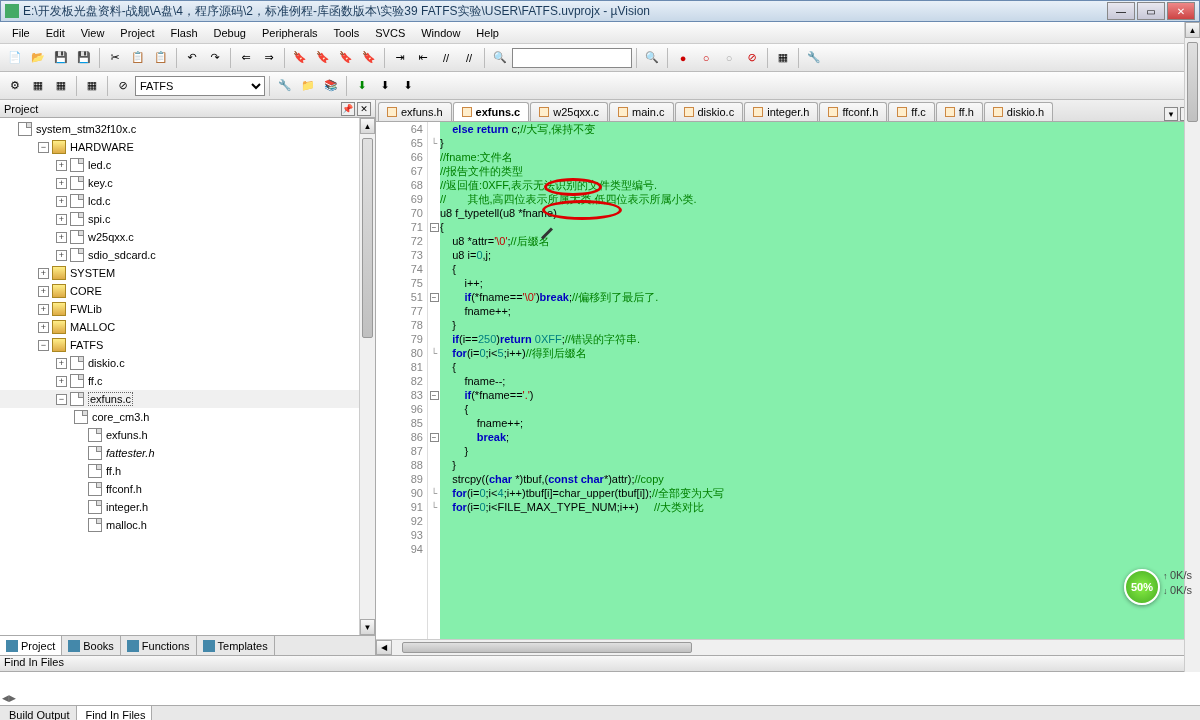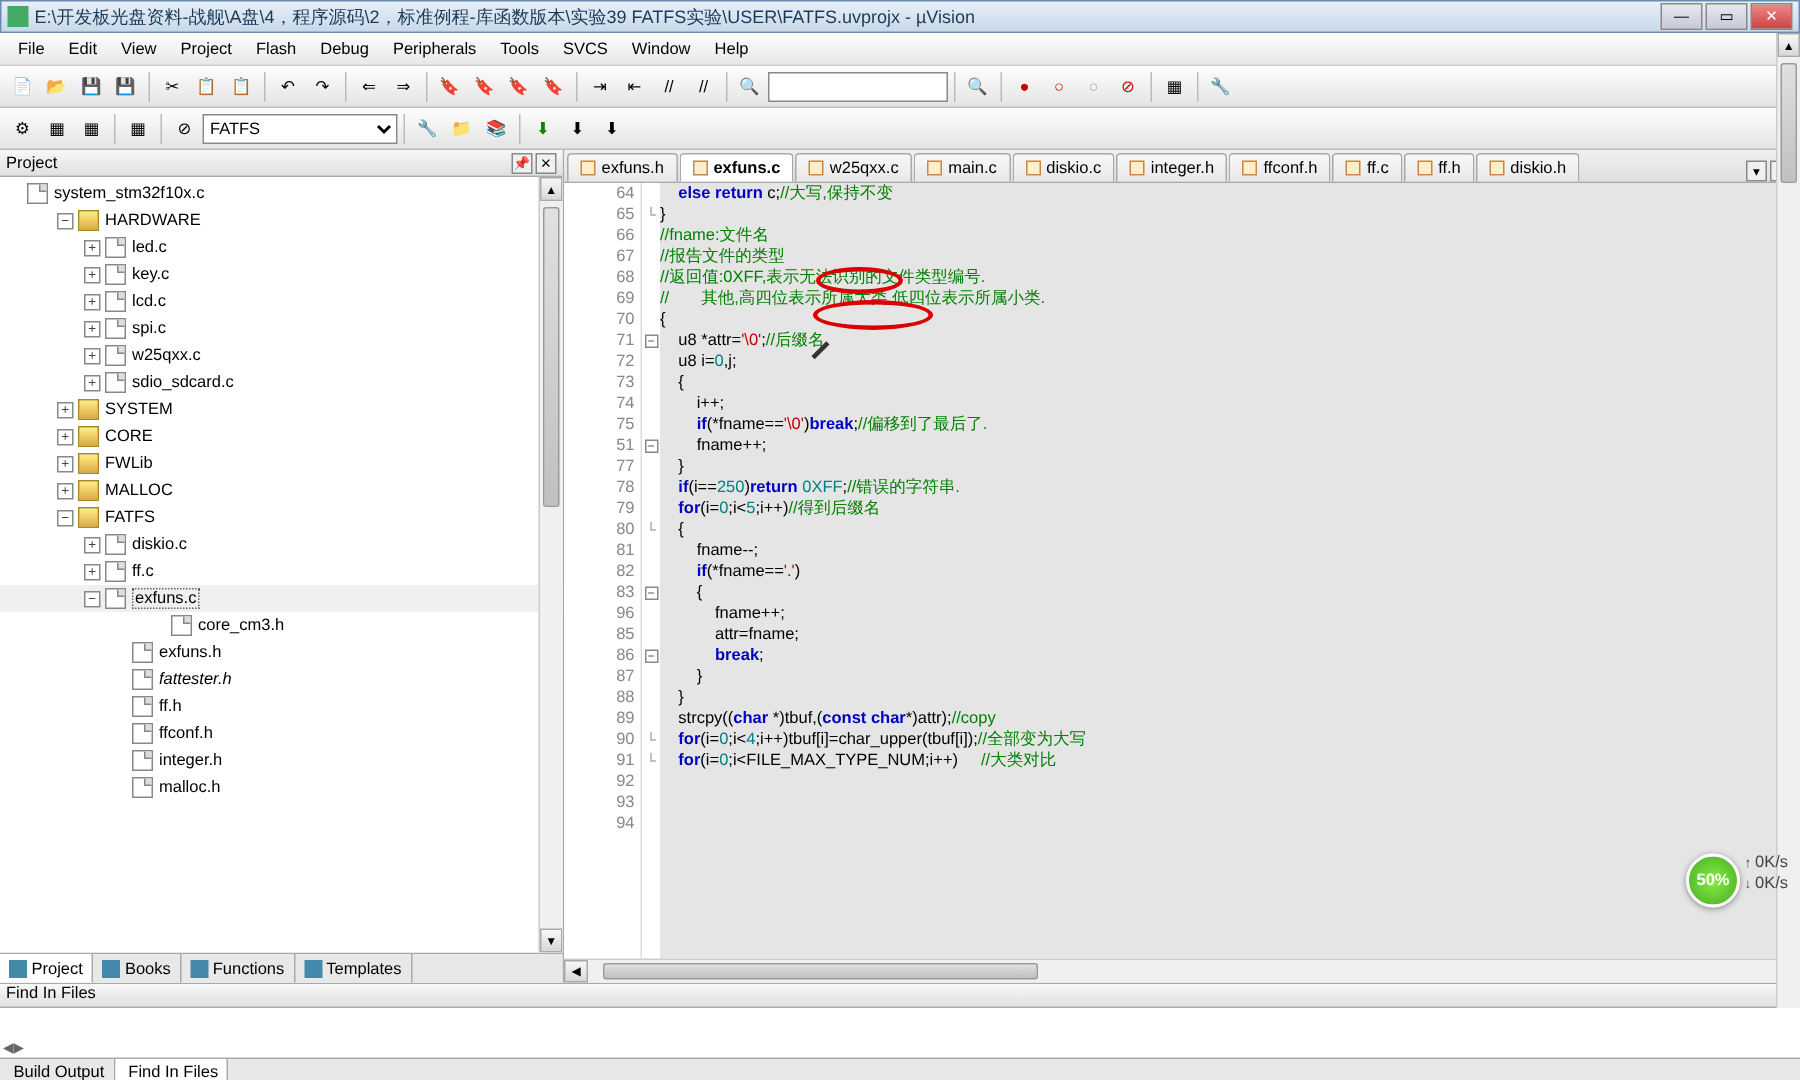--- a/index.html
+++ b/index.html
@@ -44,21 +44,21 @@
 .etab.active { background: #fff; font-weight: bold; }
 .etab .eicon { width: 10px; height: 10px; background: #fec; border: 1px solid #c84; display:inline-block; }
 .tabbtns { margin-left: auto; display: flex; gap: 2px; padding: 0 4px; }
 .tabbtns .tb { width: 14px; height: 14px; border: 1px solid #888; display:flex; align-items:center; justify-content:center; font-size:9px; background:#f0f0f0;}
 .code { flex: 1; display: flex; font-family: Consolas, "Courier New", monospace; font-size: 13px; overflow: hidden; position: relative; }
 .gutter { width: 52px; text-align: right; padding-right: 4px; background: #fff; color: #888; border-right: 1px solid #ddd; }
 .gutter .ln { height: 14px; line-height: 14px; }
 .fold { width: 12px; background: #fff; }
 .fold .fmark { height: 14px; display:flex; align-items:center; justify-content:center; }
 .fold .fbox { width: 9px; height: 9px; border: 1px solid #888; font-size: 8px; line-height: 7px; text-align: center; color: #444; }
-.src { flex: 1; background: #e5e5e5; position: relative; }
+.src { flex: 1; background: #86efac; position: relative; }
 .src .line { height: 14px; line-height: 14px; white-space: pre; }
 .kw { color: #0000c0; font-weight: bold; }
 .str { color: #c00000; }
 .num { color: #008080; }
 .cmt { color: #008000; }
 .circle-annot { position: absolute; border: 3px solid #d00; border-radius: 50%; pointer-events: none; }
 .pen { position: absolute; width: 16px; height: 16px; pointer-events: none; }
 .pen::before { content:""; position:absolute; width: 14px; height: 3px; background: #333; transform: rotate(-45deg); top: 6px; left: 0; }
 .hscroll { height: 16px; background: #f0f0f0; border-top: 1px solid #ccc; display:flex; }
 .hscroll .arrow { width: 16px; background: linear-gradient(#f8f8f8,#d8d8d8); border: 1px solid #aaa; display:flex; align-items:center; justify-content:center; font-size:8px;}
@@ -249,21 +249,21 @@
         <div class="tnode" style="padding-left: 56px;">
           <span class="exp">+</span>
           <span class="ficon file"></span>
           <span class="label">ff.c</span>
         </div>
         <div class="tnode selected" style="padding-left: 56px;">
           <span class="exp">−</span>
           <span class="ficon file"></span>
           <span class="label">exfuns.c</span>
         </div>
-        <div class="tnode" style="padding-left: 60px; margin-left: 40px;">
+        <div class="tnode" style="padding-left: 60px;">
           <span class="noexp"></span>
           <span class="ficon file"></span>
           <span class="label">core_cm3.h</span>
         </div>
         <div class="tnode" style="padding-left: 74px;">
           <span class="noexp"></span>
           <span class="ficon file"></span>
           <span class="label">exfuns.h</span>
         </div>
         <div class="tnode" style="padding-left: 74px; font-style: italic;">
@@ -450,36 +450,36 @@
       <div class="src" id="src">
         <div class="circle-annot" style="left:102px; top:78px; width:80px; height:20px;"></div>
         <div class="circle-annot" style="left:104px; top:56px; width:58px; height:18px;"></div>
         <div class="pen" style="left:100px; top:104px;"></div>
       <div class="line">    <span class="kw">else</span> <span class="kw">return</span> c;<span class="cmt">//大写,保持不变</span></div>
           <div class="line">}</div>
           <div class="line"><span class="cmt">//fname:文件名</span></div>
           <div class="line"><span class="cmt">//报告文件的类型</span></div>
           <div class="line"><span class="cmt">//返回值:0XFF,表示无法识别的文件类型编号.</span></div>
           <div class="line"><span class="cmt">//       其他,高四位表示所属大类,低四位表示所属小类.</span></div>
+          <div class="line">u8 f_typetell(u8 *fname)</div>
           <div class="line">{</div>
           <div class="line">    u8 *attr=<span class="str">'\0'</span>;<span class="cmt">//后缀名</span></div>
           <div class="line">    u8 i=<span class="num">0</span>,j;</div>
           <div class="line">    {</div>
           <div class="line">        i++;</div>
           <div class="line">        <span class="kw">if</span>(*fname==<span class="str">'\0'</span>)<span class="kw">break</span>;<span class="cmt">//偏移到了最后了.</span></div>
           <div class="line">        fname++;</div>
           <div class="line">    }</div>
           <div class="line">    <span class="kw">if</span>(i==<span class="num">250</span>)<span class="kw">return</span> <span class="num">0XFF</span>;<span class="cmt">//错误的字符串.</span></div>
           <div class="line">    <span class="kw">for</span>(i=<span class="num">0</span>;i&lt;<span class="num">5</span>;i++)<span class="cmt">//得到后缀名</span></div>
           <div class="line">    {</div>
           <div class="line">        fname--;</div>
           <div class="line">        <span class="kw">if</span>(*fname==<span class="str">'.'</span>)</div>
           <div class="line">        {</div>
           <div class="line">            fname++;</div>
-          <div class="line">            attr=fname;</div>
           <div class="line">            <span class="kw">break</span>;</div>
           <div class="line">        }</div>
           <div class="line">    }</div>
           <div class="line">    strcpy((<span class="kw">char</span> *)tbuf,(<span class="kw">const</span> <span class="kw">char</span>*)attr);<span class="cmt">//copy</span></div>
           <div class="line">    <span class="kw">for</span>(i=<span class="num">0</span>;i&lt;<span class="num">4</span>;i++)tbuf[i]=char_upper(tbuf[i]);<span class="cmt">//全部变为大写</span></div>
           <div class="line">    <span class="kw">for</span>(i=<span class="num">0</span>;i&lt;FILE_MAX_TYPE_NUM;i++)     <span class="cmt">//大类对比</span></div>
         </div>
     </div>
     <div class="hscroll">
       <div class="arrow">◀</div>

